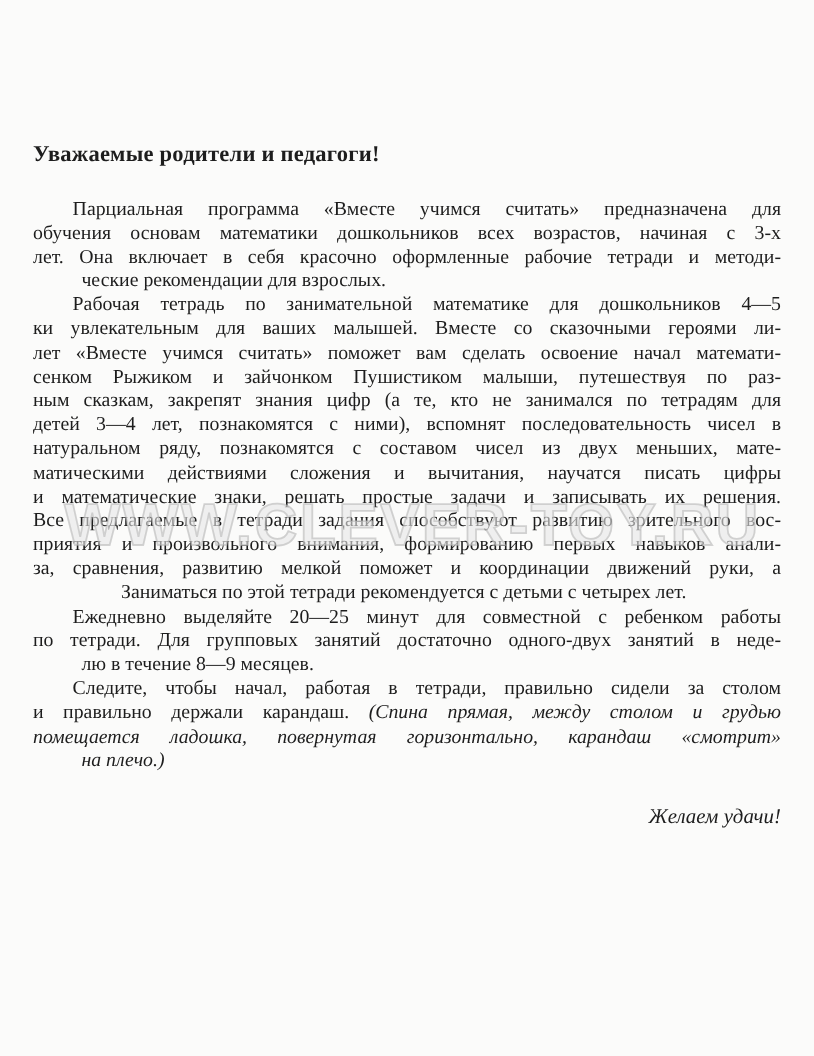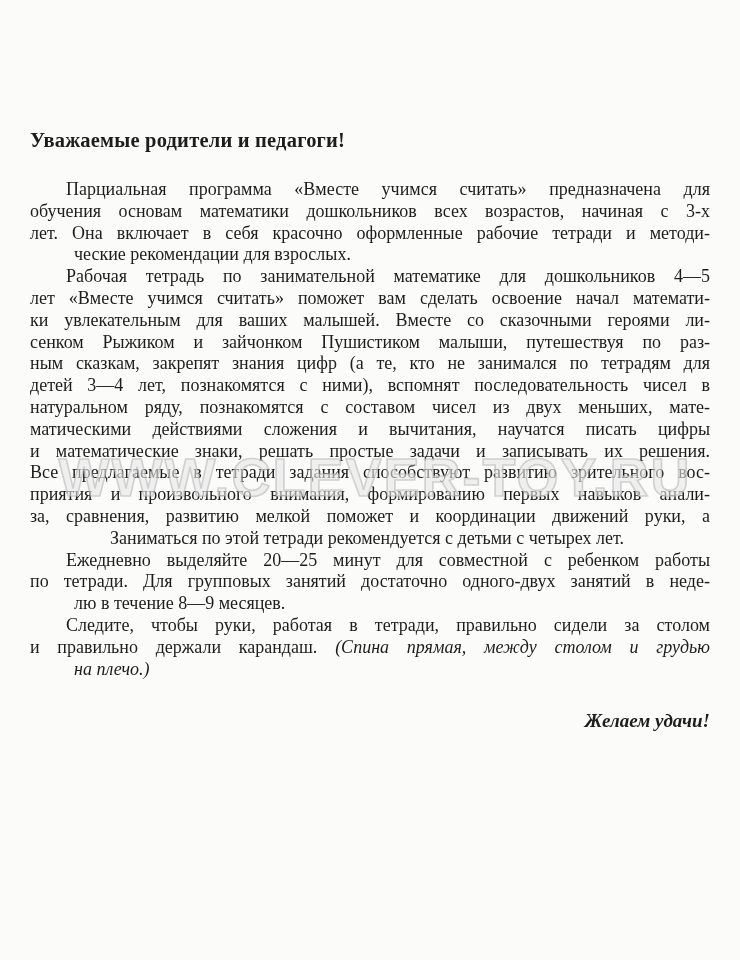--- a/index.html
+++ b/index.html
@@ -45,21 +45,21 @@
     text-align-last: left;
     margin-left: 44px;
   }
   .it {
     font-style: italic;
   }
   .signoff {
     margin-top: 30px;
     font-size: 19px;
     line-height: 22px;
-    font-weight: bold;
+    font-weight: normal;
     font-style: italic;
     text-align: right;
   }
   .watermark {
     position: absolute;
     z-index: 2;
     top: 446px;
     left: 5px;
     width: 740px;
     text-align: center;
@@ -86,42 +86,43 @@
 
     <div id="paragraphs">
         <div class="para">
           <div class="line first"><span>Парциальная программа «Вместе учимся считать» предназначена для</span></div>
           <div class="line"><span>обучения основам математики дошкольников всех возрастов, начиная с 3-х</span></div>
           <div class="line"><span>лет. Она включает в себя красочно оформленные рабочие тетради и методи-</span></div>
           <div class="line last"><span>ческие рекомендации для взрослых.</span></div>
         </div>
         <div class="para">
           <div class="line first"><span>Рабочая тетрадь по занимательной математике для дошкольников 4—5</span></div>
+          <div class="line"><span>ки увлекательным для ваших малышей. Вместе со сказочными героями ли-</span></div>
           <div class="line"><span>лет «Вместе учимся считать» поможет вам сделать освоение начал математи-</span></div>
-          <div class="line"><span>ки увлекательным для ваших малышей. Вместе со сказочными героями ли-</span></div>
           <div class="line"><span>сенком Рыжиком и зайчонком Пушистиком малыши, путешествуя по раз-</span></div>
           <div class="line"><span>ным сказкам, закрепят знания цифр (а те, кто не занимался по тетрадям для</span></div>
           <div class="line"><span>детей 3—4 лет, познакомятся с ними), вспомнят последовательность чисел в</span></div>
           <div class="line"><span>натуральном ряду, познакомятся с составом чисел из двух меньших, мате-</span></div>
           <div class="line"><span>матическими действиями сложения и вычитания, научатся писать цифры</span></div>
           <div class="line"><span>и математические знаки, решать простые задачи и записывать их решения.</span></div>
           <div class="line"><span>Все предлагаемые в тетради задания способствуют развитию зрительного вос-</span></div>
           <div class="line"><span>приятия и произвольного внимания, формированию первых навыков анали-</span></div>
           <div class="line"><span>за, сравнения, развитию мелкой поможет и координации движений руки, а</span></div>
         </div>
         <div class="para">
           <div class="line first last"><span>Заниматься по этой тетради рекомендуется с детьми с четырех лет.</span></div>
         </div>
         <div class="para">
           <div class="line first"><span>Ежедневно выделяйте 20—25 минут для совместной с ребенком работы</span></div>
           <div class="line"><span>по тетради. Для групповых занятий достаточно одного-двух занятий в неде-</span></div>
           <div class="line last"><span>лю в течение 8—9 месяцев.</span></div>
         </div>
         <div class="para">
-          <div class="line first"><span>Следите, чтобы руки, работая в тетради, правильно сидели за столом</span></div>
+          <div class="line first"><span>Следите, чтобы начал, работая в тетради, правильно сидели за столом</span></div>
           <div class="line"><span>и правильно держали карандаш. </span><span class="it">(Спина прямая, между столом и грудью</span></div>
+          <div class="line"><span class="it">помещается ладошка, повернутая горизонтально, карандаш «смотрит»</span></div>
           <div class="line last"><span class="it">на плечо.)</span></div>
         </div>
       </div>
 
     <div class="signoff">Желаем удачи!</div>
   </div>
 </div>
 
 </body></html>

